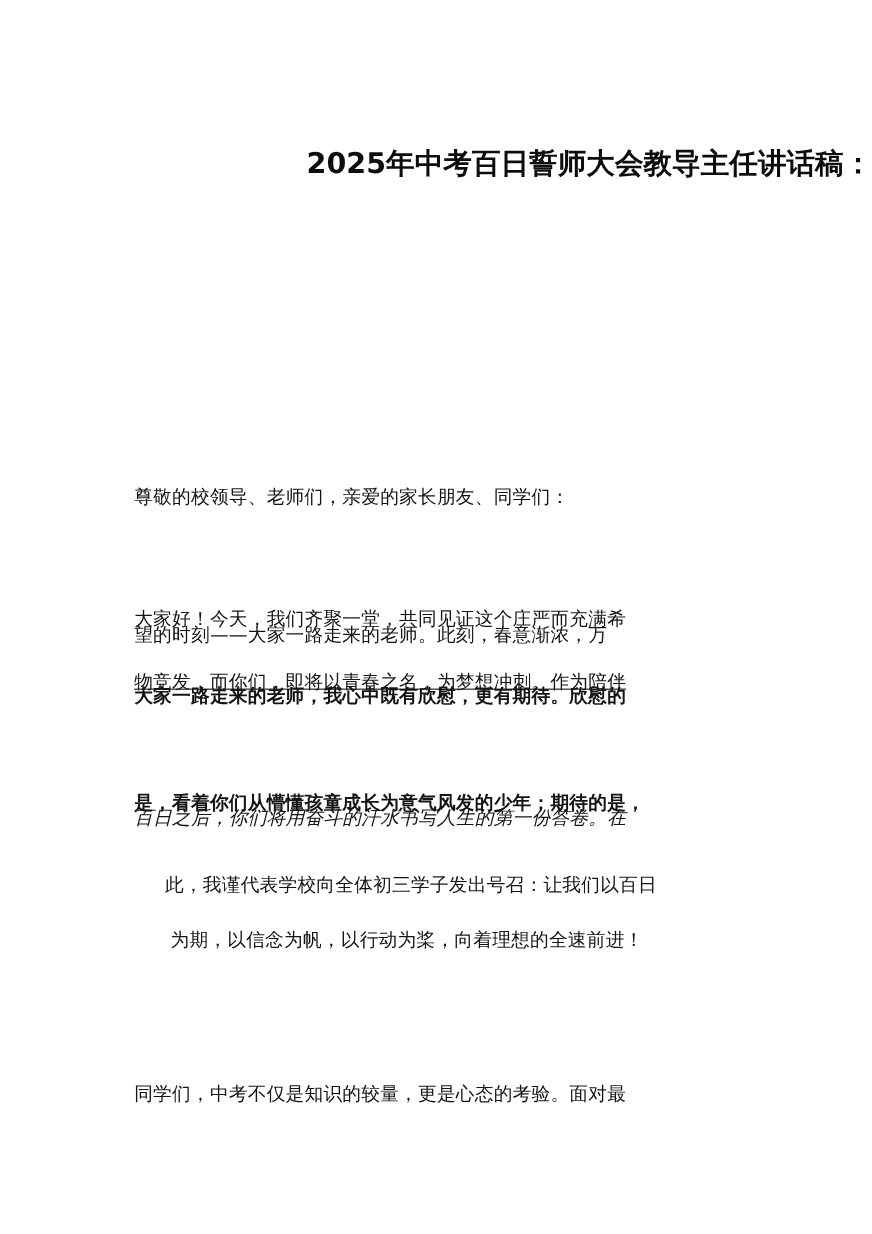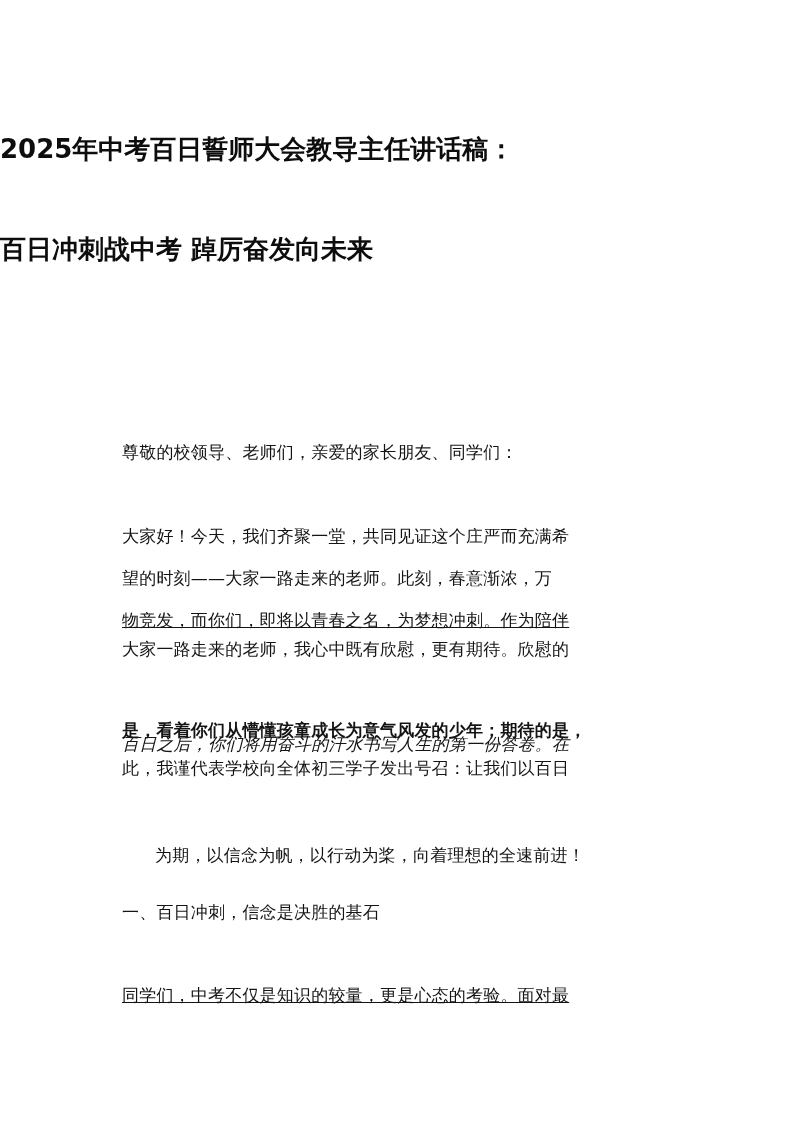--- a/index.html
+++ b/index.html
@@ -18,21 +18,21 @@
     .page {
       position: absolute;
       left: 0; top: 0;
       width: 793px; height: 1122px;
       background: #ffffff;
     }
     .title {
       position: absolute;
       left: 0;
       width: 793px;
-      text-align: left;
+      text-align: right;
       font-weight: bold;
       font-size: 26px;
       line-height: 34px;
       white-space: nowrap;
       color: #0d0d0d;
     }
     .title-1 { top: 132px; }
     .title-2 { top: 232px; }
     .line {
       position: absolute;
@@ -43,34 +43,32 @@
       color: #141414;
       letter-spacing: 0.2px;
     }
   </style>
 </head>
 <body>
 
 <div class="page">
 
   <div class="title title-1">2025年中考百日誓师大会教导主任讲话稿：</div>
-  <div class="title title-2">百日冲刺战中考 踔厉奋发向未来</div>
 
   <div class="line" style="top:439px;">尊敬的校领导、老师们，亲爱的家长朋友、同学们：</div>
 
   <div>
-    <div class="line" style="top:523px;">大家好！今天，我们齐聚一堂，共同见证这个庄严而充满希</div>
+    <div class="line" style="top:550px;">大家好！今天，我们齐聚一堂，共同见证这个庄严而充满希</div>
     <div class="line" style="top:565px;">望的时刻——大家一路走来的老师。此刻，春意渐浓，万</div>
     <div class="line" style="top:607px;text-decoration:underline;">物竞发，而你们，即将以青春之名，为梦想冲刺。作为陪伴</div>
-    <div class="line" style="top:636px;">大家一路走来的老师，我心中既有欣慰，更有期待。欣慰的</div>
+    <div class="line" style="top:620px;font-weight:bold;">大家一路走来的老师，我心中既有欣慰，更有期待。欣慰的</div>
     <div class="line" style="top:717px;font-weight:bold;">是，看着你们从懵懂孩童成长为意气风发的少年；期待的是，</div>
     <div class="line" style="top:731px;font-style:italic;">百日之后，你们将用奋斗的汗水书写人生的第一份答卷。在</div>
-    <div class="line" style="top:755px;">此，我谨代表学校向全体初三学子发出号召：让我们以百日</div>
+    <div class="line" style="top:792px;margin-left:28px;">此，我谨代表学校向全体初三学子发出号召：让我们以百日</div>
     <div class="line" style="top:842px;margin-left:33px;">为期，以信念为帆，以行动为桨，向着理想的全速前进！</div>
   </div>
 
-  <div class="line" style="top:899px;">一、百日冲刺，信念是决胜的基石</div>
 
   <div>
-    <div class="line" style="top:982px;text-decoration:underline;">同学们，中考不仅是知识的较量，更是心态的考验。面对最</div>
+    <div class="line" style="top:982px;">同学们，中考不仅是知识的较量，更是心态的考验。面对最</div>
   </div>
 
 </div>
 
 </body></html>

